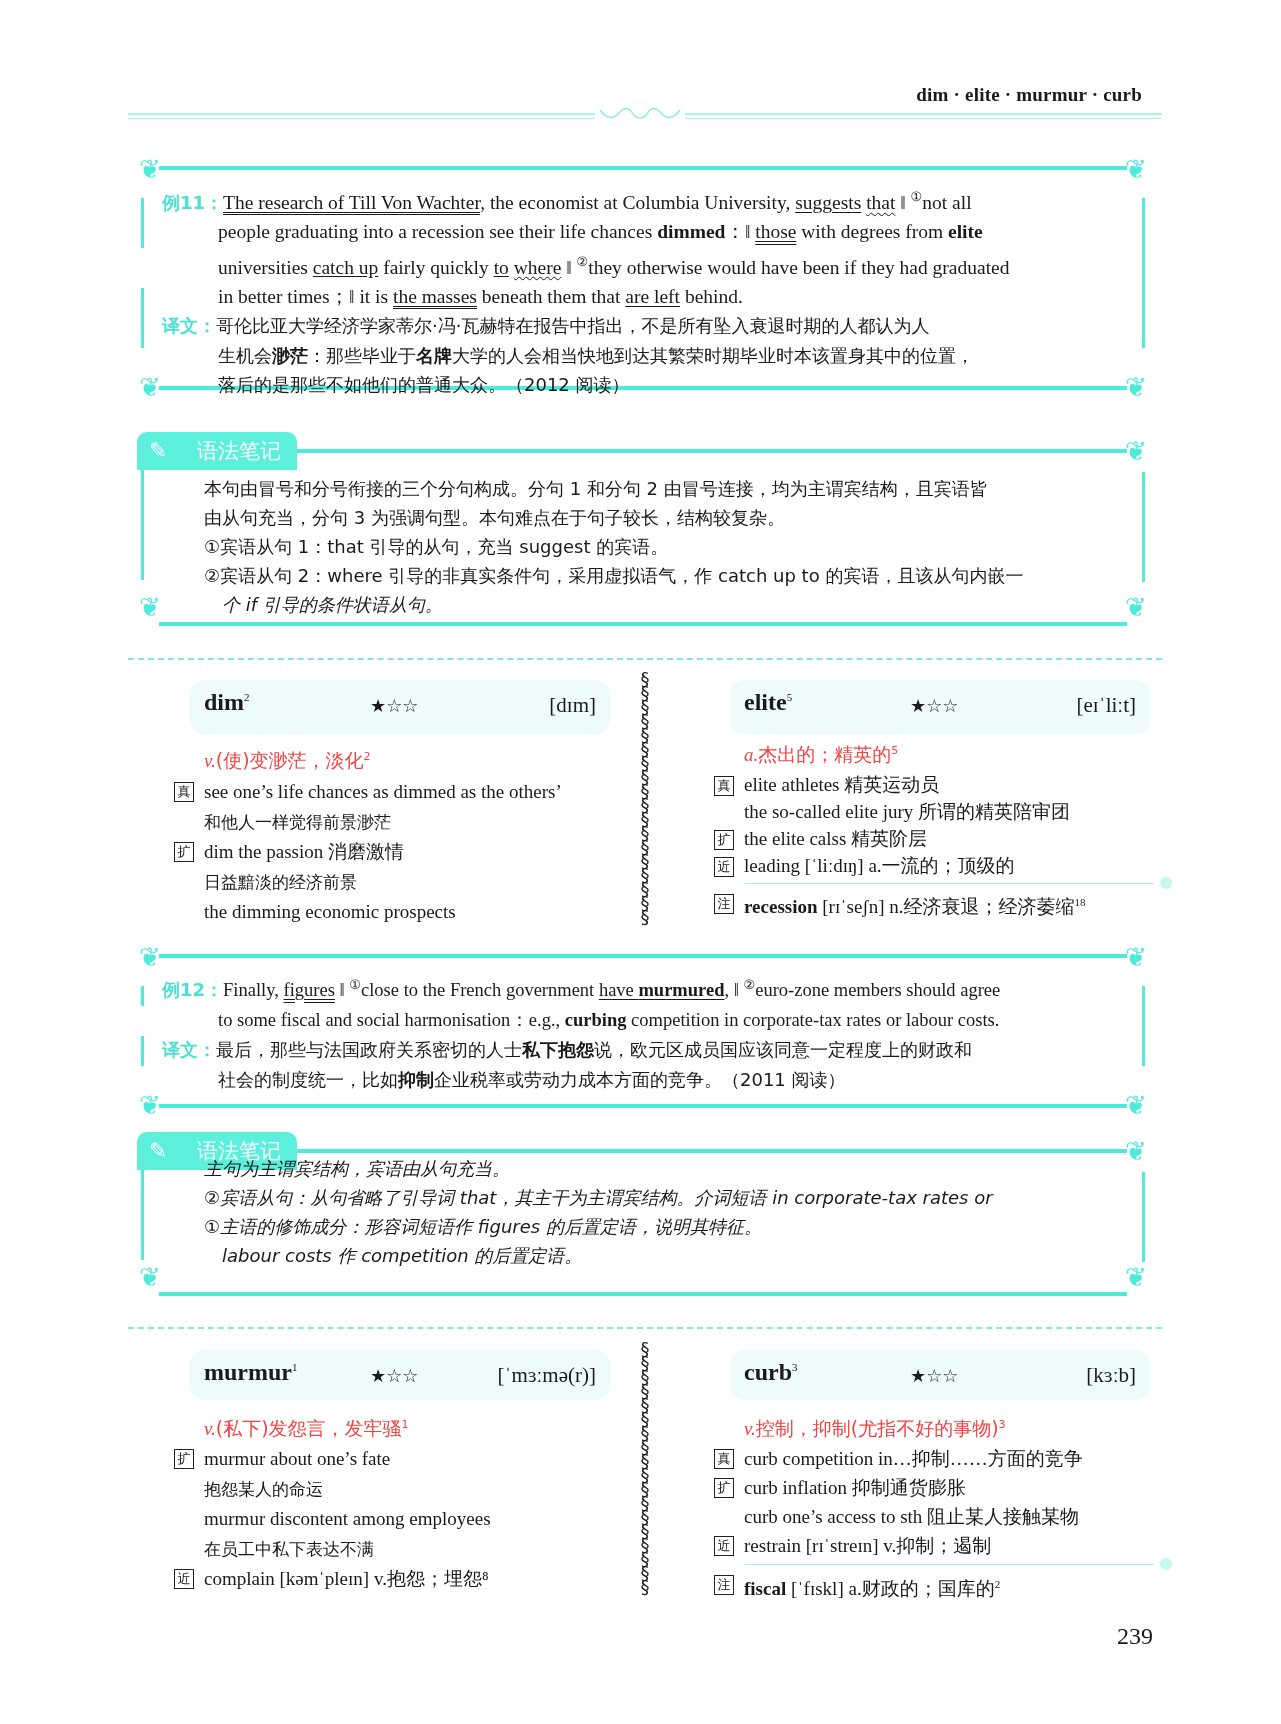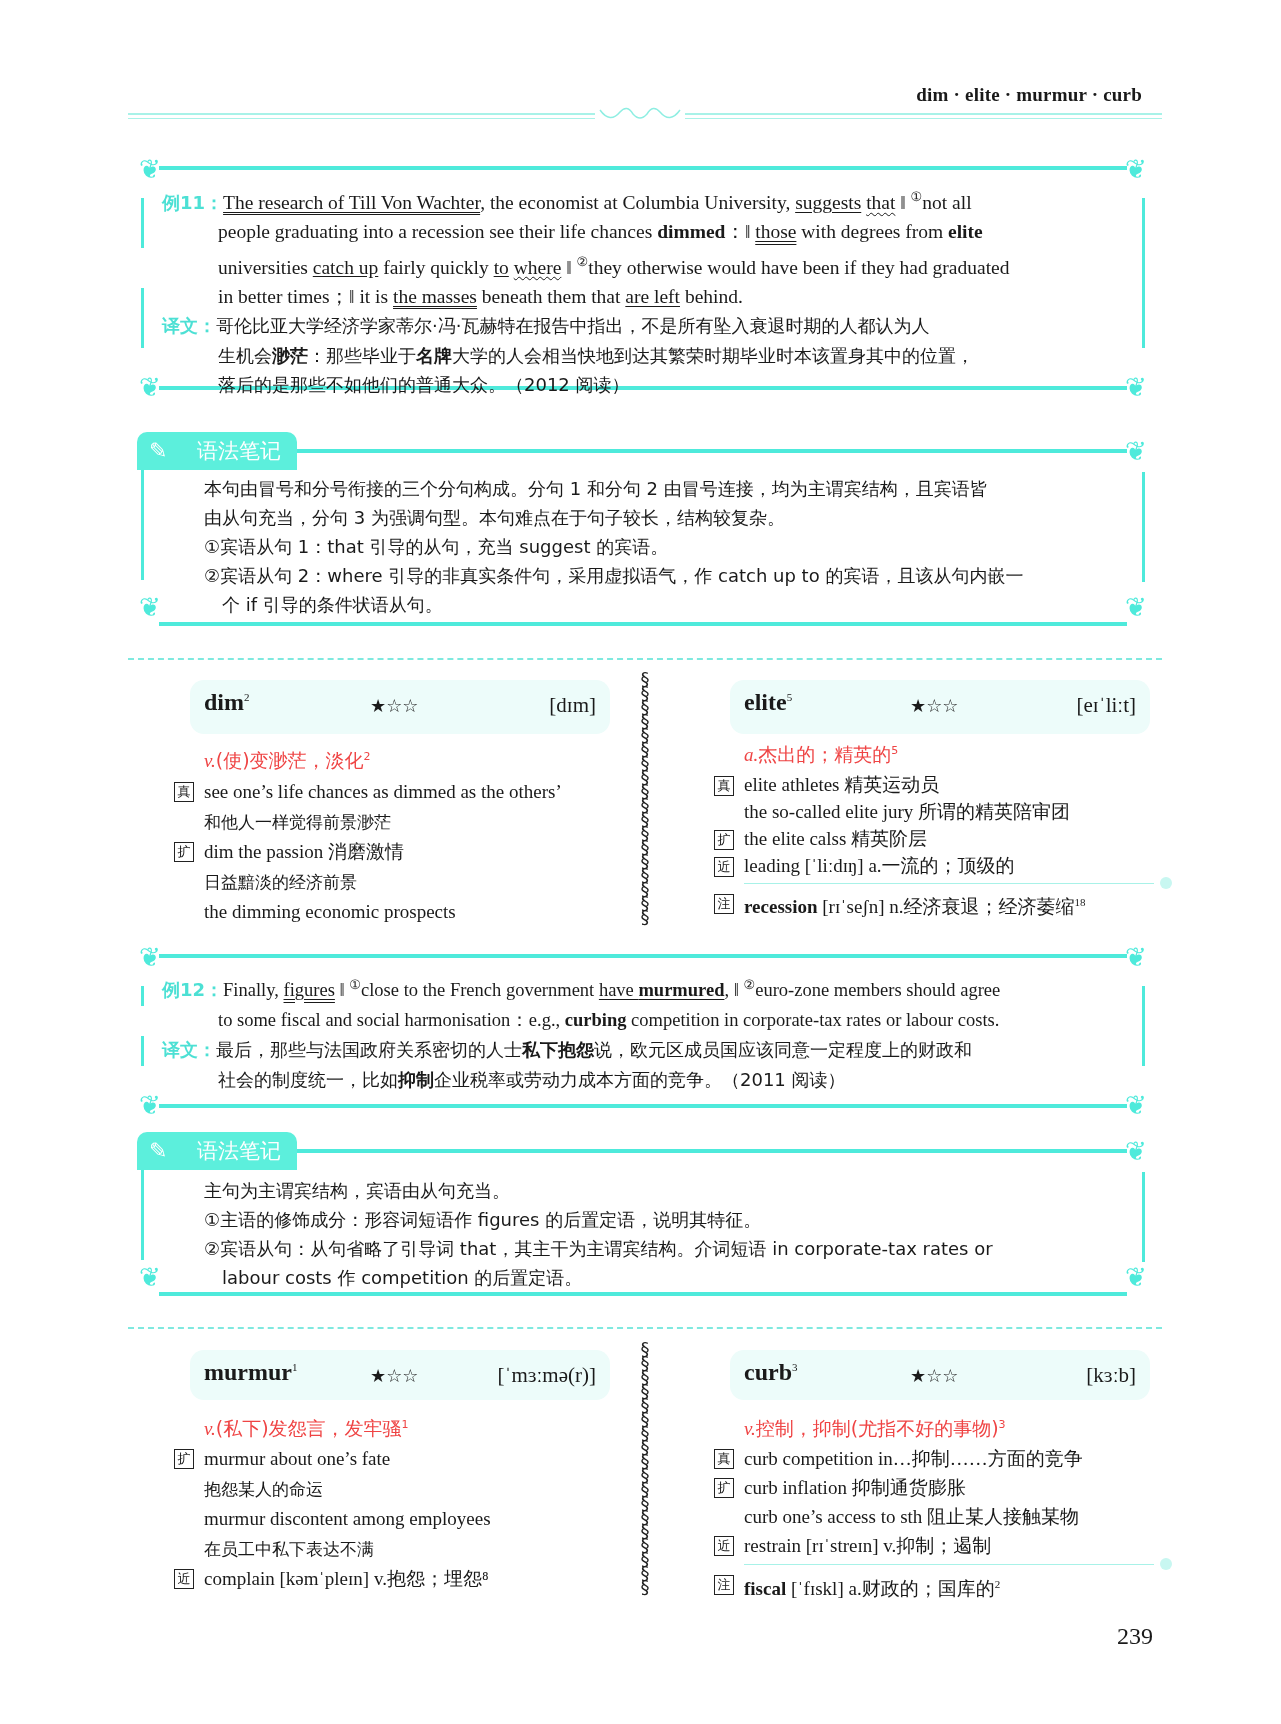--- a/index.html
+++ b/index.html
@@ -110,21 +110,21 @@
   <div class="frame-right" style="top:40px;height:110px;"></div>
   <div class="frame-bottom" style="top:190px;"></div>
   <div class="corner" style="right:-2px;top:4px;">❦</div>
   <div class="corner" style="left:-2px;top:160px;">❦</div>
   <div class="corner" style="right:-2px;top:160px;">❦</div>
   <div class="gn-body" style="top:42px;">
     <span class="ln">本句由冒号和分号衔接的三个分句构成。分句 1 和分句 2 由冒号连接，均为主谓宾结构，且宾语皆</span>
     <span class="ln">由从句充当，分句 3 为强调句型。本句难点在于句子较长，结构较复杂。</span>
     <span class="ln">①宾语从句 1：that 引导的从句，充当 suggest 的宾语。</span>
     <span class="ln">②宾语从句 2：where 引导的非真实条件句，采用虚拟语气，作 catch up to 的宾语，且该从句内嵌一</span>
-    <span class="ln" style="padding-left:18px;">个 if 引导的条件状语从句。</span>
+    <span class="ln" style="padding-left:18px;font-style:italic;">个 if 引导的条件状语从句。</span>
   </div>
 </div>
 
 <div class="dotsep" style="top:658px;"></div>
 
 <div class="vcol" style="left:190px;top:680px;">
   <div class="vhead">
     <span class="vword"><span>dim</span><sup>2</sup></span>
     <span class="vstars">★☆☆</span>
     <span class="vipa">[dɪm]</span>
@@ -183,24 +183,24 @@
     <span class="pen">✎</span>
     <span class="t">语法笔记</span>
   </div>
   <div class="frame-top" style="top:17px;left:160px;"></div>
   <div class="frame-left" style="top:38px;height:90px;"></div>
   <div class="frame-right" style="top:40px;height:90px;"></div>
   <div class="frame-bottom" style="top:160px;"></div>
   <div class="corner" style="right:-2px;top:4px;">❦</div>
   <div class="corner" style="left:-2px;top:130px;">❦</div>
   <div class="corner" style="right:-2px;top:130px;">❦</div>
-  <div class="gn-body" style="top:44px;">
+  <div class="gn-body" style="top:22px;font-style:italic;">
     <span class="ln">主句为主谓宾结构，宾语由从句充当。</span>
+    <span class="ln">②宾语从句：从句省略了引导词 that，其主干为主谓宾结构。介词短语 in corporate-tax rates or</span>
     <span class="ln">①主语的修饰成分：形容词短语作 figures 的后置定语，说明其特征。</span>
-    <span class="ln">②宾语从句：从句省略了引导词 that，其主干为主谓宾结构。介词短语 in corporate-tax rates or</span>
     <span class="ln" style="padding-left:18px;">labour costs 作 competition 的后置定语。</span>
   </div>
 </div>
 
 <div class="dotsep" style="top:1327px;"></div>
 
 <div class="vcol" style="left:190px;top:1350px;">
   <div class="vhead" style="height:50px;">
     <span class="vword"><span>murmur</span><sup>1</sup></span>
     <span class="vstars" style="left:180px;">★☆☆</span>

